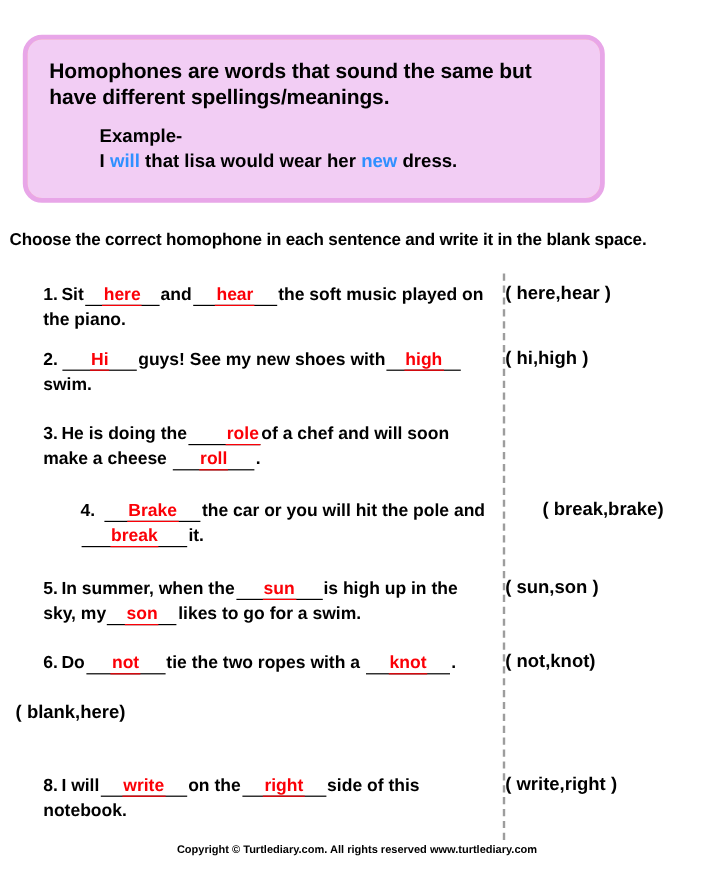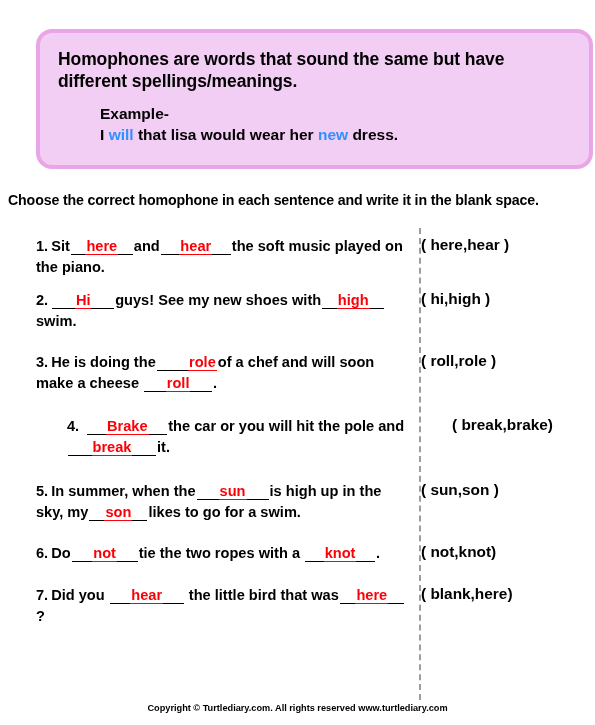--- a/index.html
+++ b/index.html
@@ -14,28 +14,27 @@
     font-family: "Liberation Sans", sans-serif;
     color: #000000;
     overflow: hidden;
   }
 
   
   #definition-box {
     position: absolute;
     left: 19px;
     top: 29px;
-    width: 557px;
+    width: 485px;
     height: 140px;
     box-sizing: border-box;
     background: #fca5a5;
     border: 4px solid #e8a6e8;
     border-radius: 16px;
     padding: 0;
-    margin-left: 17px;
   }
   #definition-inner {
     position: absolute;
     left: 0; top: 0; right: 0; bottom: 0;
     border-radius: 12px;
     background: #f2cdf4;
     box-sizing: border-box;
     padding: 15px 18px 0 18px;
   }
   .def-title {
@@ -157,21 +156,20 @@
     <div class="q-body">
       <span class="q-num">2.</span><span class="q-text"></span><span class="blank" style="width:62px;"><u>Hi</u></span><span class="q-text">guys! See my new shoes with</span><span class="blank" style="width:62px;"><u>high</u></span><br><span class="q-text">swim.</span>
     </div>
     <div class="q-options">( hi,high )</div>
   </div>
 
   <div class="qrow" style="height:64px;">
     <div class="q-body">
       <span class="q-num">3.</span><span class="q-text">He is doing the</span><span class="blank" style="width:60px;text-align:right;"><u>role</u></span><span class="q-text">of a chef and will soon make a cheese </span><span class="blank" style="width:68px;"><u>roll</u></span><span class="q-text">.</span>
     </div>
-    <div class="q-options">( roll,role )</div>
   </div>
 
   <div class="qrow" style="height:65px;padding-left:31px;">
     <div class="q-body">
       <span class="q-num">4.</span><span class="q-text"> </span><span class="blank" style="width:80px;"><u>Brake</u></span><span class="q-text">the car or you will hit the pole and </span><span class="blank" style="width:88px;"><u>break</u></span><span class="q-text">it.</span>
     </div>
     <div class="q-options">( break,brake)</div>
   </div>
 
   <div class="qrow" style="height:62px;">
@@ -182,22 +180,25 @@
   </div>
 
   <div class="qrow" style="height:42px;">
     <div class="q-body">
       <span class="q-num">6.</span><span class="q-text">Do</span><span class="blank" style="width:66px;"><u>not</u></span><span class="q-text">tie the two ropes with a </span><span class="blank" style="width:70px;"><u>knot</u></span><span class="q-text">.</span>
     </div>
     <div class="q-options">( not,knot)</div>
   </div>
 
   <div class="qrow" style="height:60px;">
-    <div class="q-body">
-      <span class="q-num">7.</span><span class="q-text">Did you </span><span class="blank" style="width:74px;"><u>hear</u></span><span class="q-text"> the little bird that was</span><span class="blank" style="width:64px;"><u>here</u></span><span class="q-text">?</span>
-    </div>
     <div class="q-options">( blank,here)</div>
   </div>
 
+  <div class="qrow" style="height:50px;">
+    <div class="q-body">
+      <span class="q-num">8.</span><span class="q-text">I will</span><span class="blank" style="width:72px;"><u>write</u></span><span class="q-text">on the</span><span class="blank" style="width:70px;"><u>right</u></span><span class="q-text">side of this notebook.</span>
+    </div>
+    <div class="q-options">( write,right )</div>
+  </div>
 
 </div>
 
 <div style="position:absolute; left:0; top:703px; width:595px; text-align:center; font-size:9.2px; font-weight:bold;">Copyright © Turtlediary.com. All rights reserved  www.turtlediary.com</div>
 
 </body></html>

